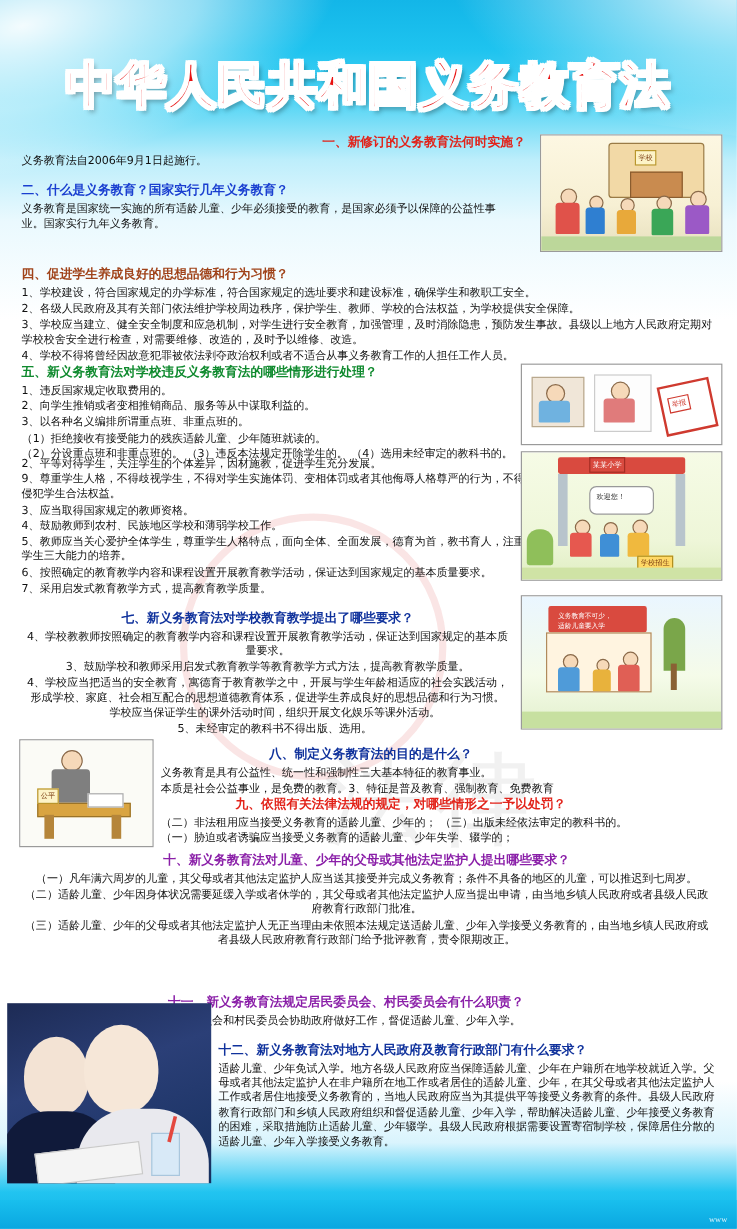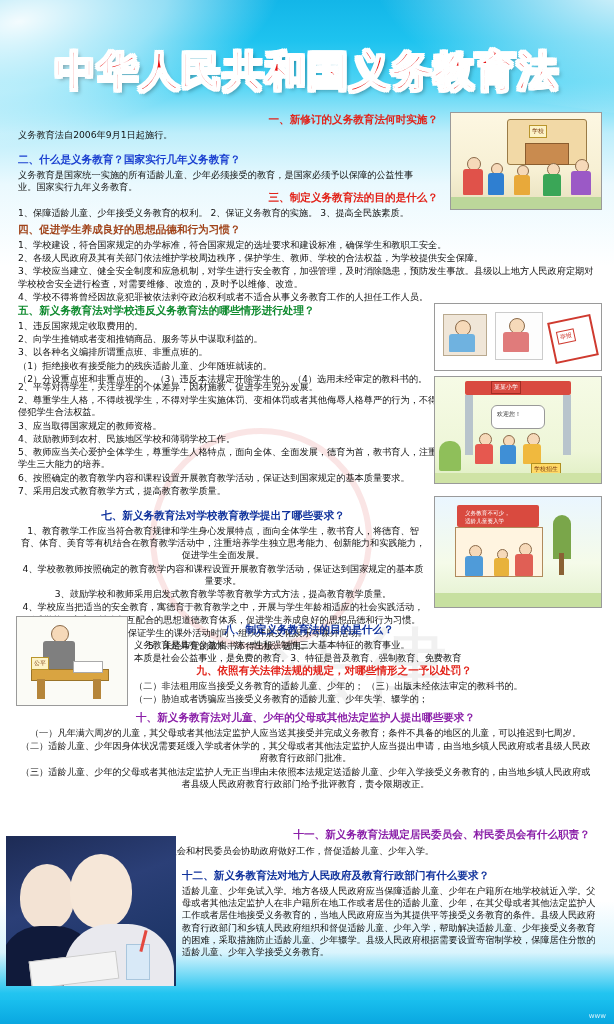--- a/index.html
+++ b/index.html
@@ -89,20 +89,21 @@
   .photo .f2{position:absolute;left:64px;top:18px;width:62px;height:74px;background:#f6e7d8;border-radius:50% 50% 46% 46%;}
   .photo .shoulder1{position:absolute;left:-6px;top:90px;width:96px;height:64px;background:#101a3a;border-radius:40px 40px 0 0;}
   .photo .shoulder2{position:absolute;left:58px;top:88px;width:110px;height:66px;background:#e9e9ee;border-radius:46px 46px 0 0;}
   .photo .book{position:absolute;left:24px;top:120px;width:86px;height:26px;background:#f4f4f4;transform:rotate(-7deg);border:1px solid #c9c9c9;}
   .photo .cup{position:absolute;left:120px;top:108px;width:22px;height:34px;background:#d8e9f7;border:1px solid #a9c6dd;}
   .photo .straw{position:absolute;left:136px;top:94px;width:3px;height:22px;background:#e4483f;transform:rotate(14deg);}
   
   .footer{
     position:absolute;left:0;bottom:0;width:614px;height:24px;
     background:linear-gradient(180deg,#19bfee 0%,#0aa7e0 100%);
+    font-family:Liberation Serif, serif;
   }
   .footer-note{
     position:absolute;right:8px;bottom:4px;font-size:7px;color:rgba(255,255,255,.85);
   }
 </style>
 </head>
 <body>
 
 <div class="poster">
   <div class="swoosh"></div>
@@ -137,24 +138,20 @@
       <div class="body1" style="left:37px;top:60px;width:16px;height:22px;background:#2f7fd1;"></div>
       <div class="head" style="left:66px;top:52px;width:10px;height:10px;"></div>
       <div class="body1" style="left:63px;top:62px;width:16px;height:20px;background:#e8a93a;"></div>
       <div class="head" style="left:96px;top:50px;width:11px;height:11px;"></div>
       <div class="body1" style="left:92px;top:61px;width:18px;height:22px;background:#3aa657;"></div>
       <div class="head" style="left:124px;top:46px;width:12px;height:12px;"></div>
       <div class="body1" style="left:120px;top:58px;width:20px;height:24px;background:#9b59c6;"></div>
       <div style="position:absolute;left:0;bottom:0;width:150px;height:12px;background:#bcd79a;"></div>
     </div>
 
-    <div class="sec" style="left:18px;top:82px;width:420px;">
-      <div class="h-red">三、制定义务教育法的目的是什么？</div>
-      <p class="t">1、保障适龄儿童、少年接受义务教育的权利。   2、保证义务教育的实施。  3、提高全民族素质。</p>
-    </div>
 
     <div class="sec" style="left:18px;top:114px;width:580px;">
       <div class="h-brown">四、促进学生养成良好的思想品德和行为习惯？</div>
       <p class="t">1、学校建设，符合国家规定的办学标准，符合国家规定的选址要求和建设标准，确保学生和教职工安全。</p>
       <p class="t">2、各级人民政府及其有关部门依法维护学校周边秩序，保护学生、教师、学校的合法权益，为学校提供安全保障。</p>
       <p class="t">3、学校应当建立、健全安全制度和应急机制，对学生进行安全教育，加强管理，及时消除隐患，预防发生事故。县级以上地方人民政府定期对学校校舍安全进行检查，对需要维修、改造的，及时予以维修、改造。</p>
       <p class="t">4、学校不得将曾经因故意犯罪被依法剥夺政治权利或者不适合从事义务教育工作的人担任工作人员。</p>
     </div>
 
     <div class="sec" style="left:18px;top:195px;width:410px;">
@@ -173,21 +170,21 @@
       <div class="body1" style="left:14px;top:30px;width:26px;height:18px;background:#6fb2e0;"></div>
       <div style="position:absolute;left:60px;top:8px;width:46px;height:46px;background:#fdfdfd;border:1px solid #ccc;"></div>
       <div class="head" style="left:74px;top:14px;width:14px;height:14px;"></div>
       <div class="body1" style="left:68px;top:28px;width:26px;height:20px;background:#e07b7b;"></div>
       <div style="position:absolute;left:116px;top:14px;width:40px;height:38px;border:2px solid #cf3a2f;transform:rotate(-12deg);"></div>
       <div class="label-box" style="left:122px;top:26px;color:#cf3a2f;border-color:#cf3a2f;background:#fff;transform:rotate(-12deg);">举报</div>
     </div>
 
     <div class="sec" style="left:18px;top:272px;width:420px;">
       <p class="t">2、平等对待学生，关注学生的个体差异，因材施教，促进学生充分发展。</p>
-      <p class="t">2、尊重学生人格，不得歧视学生，不得对学生实施体罚、变相体罚或者其他侮辱人格尊严的行为，不得侵犯学生合法权益。</p>
+      <p class="t">9、尊重学生人格，不得歧视学生，不得对学生实施体罚、变相体罚或者其他侮辱人格尊严的行为，不得侵犯学生合法权益。</p>
       <p class="t">3、应当取得国家规定的教师资格。</p>
       <p class="t">4、鼓励教师到农村、民族地区学校和薄弱学校工作。</p>
       <p class="t">5、教师应当关心爱护全体学生，尊重学生人格特点，面向全体、全面发展，德育为首，教书育人，注重学生三大能力的培养。</p>
       <p class="t">6、按照确定的教育教学内容和课程设置开展教育教学活动，保证达到国家规定的基本质量要求。</p>
       <p class="t">7、采用启发式教育教学方式，提高教育教学质量。</p>
     </div>
 
     <div class="ill" style="left:434px;top:268px;width:166px;height:106px;">
       <div class="sky" style="background:linear-gradient(180deg,#f6fbe6 0%,#eef6d8 70%,#dfeec2 100%);"></div>
       <div style="position:absolute;left:30px;top:4px;width:106px;height:14px;background:#d94a3f;border-radius:2px;"></div>
@@ -202,21 +199,20 @@
       <div class="body1" style="left:65px;top:68px;width:16px;height:19px;background:#3f8fd6;"></div>
       <div class="head" style="left:92px;top:56px;width:11px;height:11px;"></div>
       <div class="body1" style="left:88px;top:67px;width:18px;height:20px;background:#f0b93e;"></div>
       <div style="position:absolute;left:4px;top:64px;width:22px;height:30px;background:#8fbf5a;border-radius:10px 10px 2px 2px;"></div>
       <div class="label-box" style="left:96px;top:86px;background:#ffd966;border-color:#b08f20;">学校招生</div>
       <div style="position:absolute;left:0;bottom:0;width:166px;height:10px;background:#cfe3a5;"></div>
     </div>
 
     <div class="sec" style="left:18px;top:400px;width:410px;text-align:center;">
       <div class="h-darkblue">七、新义务教育法对学校教育教学提出了哪些要求？</div>
-      <p class="t">1、教育教学工作应当符合教育规律和学生身心发展特点，面向全体学生，教书育人，将德育、智育、体育、美育等有机结合在教育教学活动中，注重培养学生独立思考能力、创新能力和实践能力，促进学生全面发展。</p>
       <p class="t">4、学校教教师按照确定的教育教学内容和课程设置开展教育教学活动，保证达到国家规定的基本质量要求。</p>
       <p class="t">3、鼓励学校和教师采用启发式教育教学等教育教学方式方法，提高教育教学质量。</p>
       <p class="t">4、学校应当把适当的安全教育，寓德育于教育教学之中，开展与学生年龄相适应的社会实践活动，形成学校、家庭、社会相互配合的思想道德教育体系，促进学生养成良好的思想品德和行为习惯。</p>
       <p class="t" style="padding-left:12px;">学校应当保证学生的课外活动时间，组织开展文化娱乐等课外活动。</p>
       <p class="t" style="padding-left:12px;">5、未经审定的教科书不得出版、选用。</p>
     </div>
 
     <div class="ill" style="left:434px;top:388px;width:166px;height:110px;">
       <div class="sky" style="background:linear-gradient(180deg,#eaf6ff 0%,#f5fbe9 60%,#e2f0cd 100%);"></div>
       <div style="position:absolute;left:22px;top:8px;width:82px;height:22px;background:#d94a3f;border-radius:2px;"></div>
@@ -258,21 +254,21 @@
     </div>
 
     <div class="sec" style="left:18px;top:602px;width:575px;text-align:center;">
       <div class="h-purple">十、新义务教育法对儿童、少年的父母或其他法定监护人提出哪些要求？</div>
       <p class="t">（一）凡年满六周岁的儿童，其父母或者其他法定监护人应当送其接受并完成义务教育；条件不具备的地区的儿童，可以推迟到七周岁。</p>
       <p class="t">（二）适龄儿童、少年因身体状况需要延缓入学或者休学的，其父母或者其他法定监护人应当提出申请，由当地乡镇人民政府或者县级人民政府教育行政部门批准。</p>
       <p class="t">（三）适龄儿童、少年的父母或者其他法定监护人无正当理由未依照本法规定送适龄儿童、少年入学接受义务教育的，由当地乡镇人民政府或者县级人民政府教育行政部门给予批评教育，责令限期改正。</p>
     </div>
 
     <div class="sec" style="left:140px;top:720px;width:450px;">
-      <div class="h-purple" style="text-align:right;font-family:Liberation Mono, monospace;">十一、新义务教育法规定居民委员会、村民委员会有什么职责？</div>
+      <div class="h-purple" style="text-align:left;">十一、新义务教育法规定居民委员会、村民委员会有什么职责？</div>
       <p class="t">居民委员会和村民委员会协助政府做好工作，督促适龄儿童、少年入学。</p>
     </div>
 
     <div class="sec" style="left:182px;top:760px;width:415px;">
       <div class="h-darkblue">十二、新义务教育法对地方人民政府及教育行政部门有什么要求？</div>
       <p class="t">适龄儿童、少年免试入学。地方各级人民政府应当保障适龄儿童、少年在户籍所在地学校就近入学。父母或者其他法定监护人在非户籍所在地工作或者居住的适龄儿童、少年，在其父母或者其他法定监护人工作或者居住地接受义务教育的，当地人民政府应当为其提供平等接受义务教育的条件。县级人民政府教育行政部门和乡镇人民政府组织和督促适龄儿童、少年入学，帮助解决适龄儿童、少年接受义务教育的困难，采取措施防止适龄儿童、少年辍学。县级人民政府根据需要设置寄宿制学校，保障居住分散的适龄儿童、少年入学接受义务教育。</p>
     </div>
   </div>
 
   <div class="photo">

